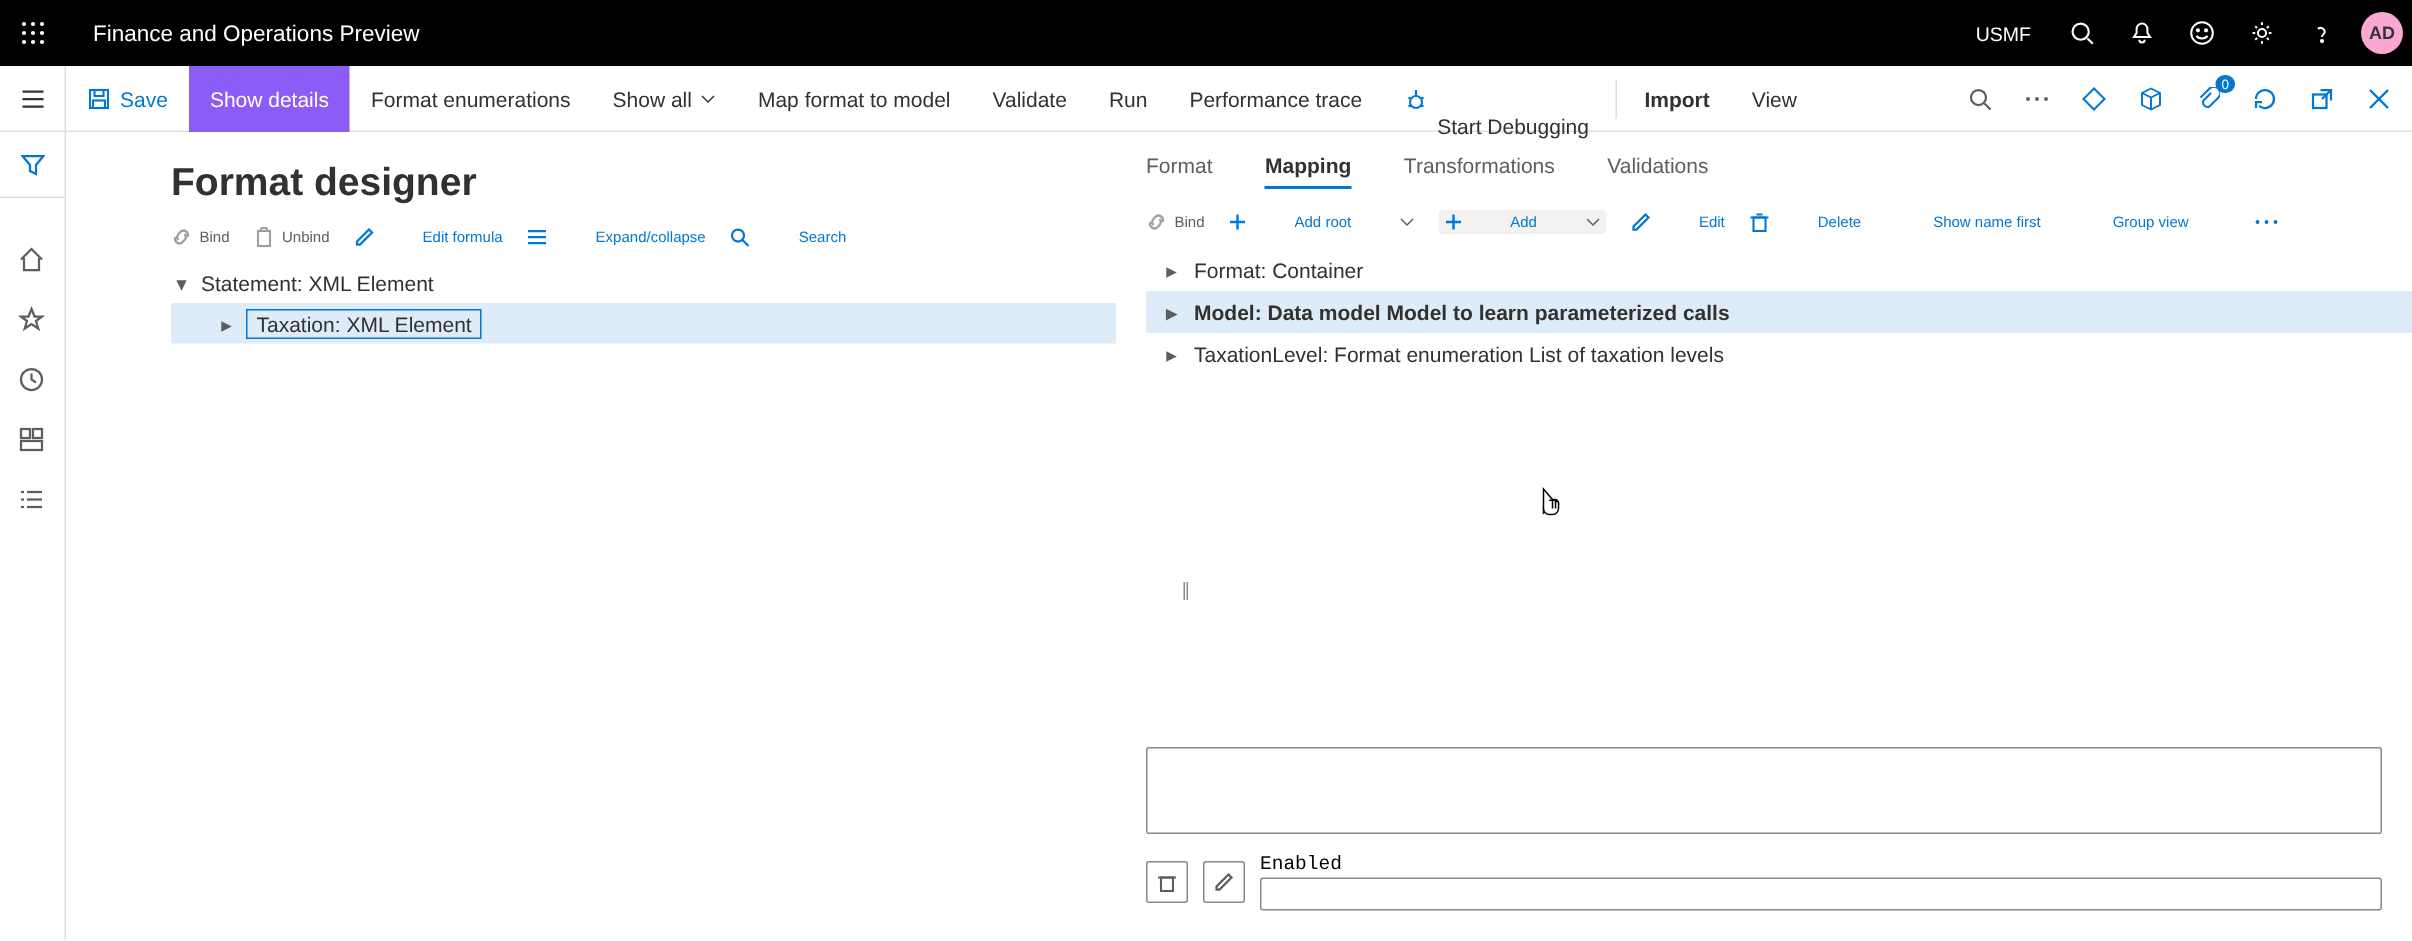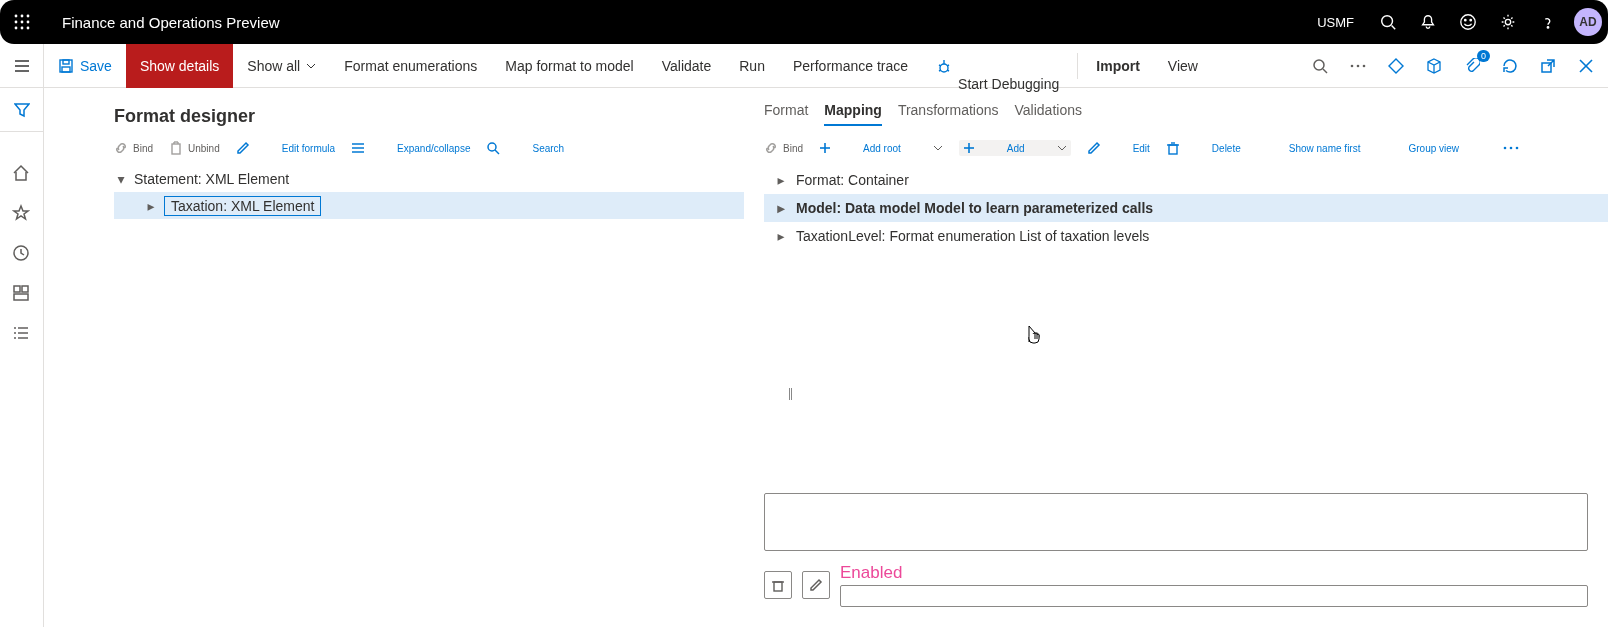--- a/index.html
+++ b/index.html
@@ -1,79 +1,79 @@
 <!DOCTYPE html>
 <html><head>
 <meta charset="utf-8">
 <style>
   * { box-sizing: border-box; margin: 0; padding: 0; font-family: "Segoe UI", sans-serif; }
   body { background: #fff; font-size: 14px; color: #323130; width: 1608px; height: 627px; overflow: hidden; }
-  .topbar { display: flex; align-items: center; height: 44px; background: #000; color: #fff; border-radius: 14px; }
+  .topbar { display: flex; align-items: center; height: 44px; background: #000; color: #fff; }
   .topbar .waffle { width: 44px; height: 44px; display:flex;align-items:center;justify-content:center; cursor:pointer;}
   .topbar .title { font-size: 15px; padding-left: 18px; }
   .topbar .spacer { flex: 1; }
   .topbar .company { font-size: 13px; padding: 0 14px; }
   .topbar .ticon { width: 40px; height:44px; display:flex;align-items:center;justify-content:center;cursor:pointer;}
-  .avatar-circle { width: 28px; height: 28px; border-radius: 50%; background: #c4b5fd; color:#333; display:flex;align-items:center;justify-content:center;font-size:12px;font-weight:600; }
+  .avatar-circle { width: 28px; height: 28px; border-radius: 50%; background: #f9a8d4; color:#333; display:flex;align-items:center;justify-content:center;font-size:12px;font-weight:600; }
   
   .cmdbar { display:flex; align-items:center; height:44px; border-bottom:1px solid #e1dfdd; padding-left:44px;}
   .cmdbar .hambg { position:absolute; left:0; width:44px;height:44px; display:flex;align-items:center;justify-content:center;cursor:pointer; border-right:1px solid #e1dfdd;}
   .cmd-btn { display:flex; align-items:center; gap:6px; padding: 0 14px; height:44px; cursor:pointer; font-size:14px;}
   .cmd-btn.save { color:#0078d4; }
-  .cmd-btn.primary { background:#b91c1c; color:#fff; }
+  .cmd-btn.primary { background:#8b5cf6; color:#fff; }
   .cmd-btn.nobtn { color:#323130; }
   .cmd-sep { width:1px; background:#e1dfdd; height:26px; margin:0 4px;}
   .cmdbar .endicons { display:flex; align-items:center; gap:14px; padding:0 10px; }
   .eicon {width:24px;height:24px;display:flex;align-items:center;justify-content:center;cursor:pointer;color:#0078d4;}
   .eicon.gray{color:#605e5c;}
   
   .mainwrap { display:flex; height: calc(627px - 88px); }
   .leftrail { width:44px; border-right:1px solid #e1dfdd; display:flex; flex-direction:column; align-items:center; padding-top:12px; gap:20px;}
   .leftrail .ricon{width:20px;height:20px;color:#605e5c;cursor:pointer;}
   .leftrail .ricon.blue{color:#0078d4;}
   
   .content { flex:1; display:flex; position:relative;}
   .leftpane { flex:0 0 700px; padding: 14px 0 0 0;}
   .rightpane { flex:1; padding: 14px 0 0 0; position:relative;}
   .splitter{position:absolute;left:744px;top:300px;height:30px;width:6px;}
   .splitter::before{content:"";display:block;width:1px;height:12px;background:#888;margin-left:1px;}
   .splitter::after{content:"";display:block;width:1px;height:12px;background:#888;margin-left:3px;margin-top:-12px;}
   
   .breadcrumb { font-size:12px; color:#605e5c; letter-spacing:.5px; padding-left:70px;}
-  .pagetitle { font-size:18px; font-weight:600; padding:4px 0 14px 70px;}
+  .pagetitle { font-size:26px; font-weight:600; padding:4px 0 14px 70px;}
   
   .toolbar1 { display:flex; align-items:center; gap:16px; padding:0 0 10px 70px;}
   .tbtn{display:flex;align-items:center;gap:5px;cursor:pointer;font-size:10px;}
   .tbtn.blue{color:#0078d4;gap:32px;}
   .tbtn.gray{color:#605e5c;}
   
   .tree { padding-left:70px; }
   .tree-row{display:flex;align-items:center;height:27px;font-size:14px;gap:6px;}
   .caret{width:14px;display:flex;align-items:center;justify-content:center;color:#605e5c;}
   .tree-row.sel-left .node-label{border:1px solid #0078d4;background:#deecf9;padding:1px 6px;}
   .tree-row.sel-left{background:#deecf9;}
   .tree-indent{width:24px;}
   
-  .tabs{display:flex;gap:16px;padding-left:20px;text-align:right;}
+  .tabs{display:flex;gap:35px;padding-left:20px;text-align:right;}
   .tab{font-size:14px;color:#605e5c;padding-bottom:6px;cursor:pointer;}
   .tab.active{color:#323130;font-weight:600;border-bottom:2px solid #0078d4;}
   
   .toolbar2{display:flex;align-items:center;gap:16px;padding:14px 0 10px 20px;}
   .tbtn.hover{background:#f3f2f1;padding:2px 4px;border-radius:2px;}
   
   .rtree{padding-left:20px;}
   .rtree-row{display:flex;align-items:center;height:28px;font-size:14px;gap:8px;padding-left:10px;}
   .rtree-row.sel{background:#deecf9;font-weight:600;}
   
   .bottom-block{position:absolute;bottom:20px;left:20px;right:20px;}
   .big-input{width:100%;height:58px;border:1px solid #8a8886;border-radius:2px;background:#fff;}
   .enabled-row{display:flex;align-items:center;gap:10px;margin-top:12px;}
   .mini-btn{width:28px;height:28px;border:1px solid #8a8886;border-radius:2px;display:flex;align-items:center;justify-content:center;cursor:pointer;}
   .enabled-col{flex:1;}
-  .enabled-label{font-size:17px;color:#ec4899;}
+  .enabled-label{font-size:13px;color:#000000;font-family:Liberation Mono, monospace;}
   .enabled-input{width:100%;height:22px;border:1px solid #8a8886;border-radius:2px;margin-top:2px;}
   
   .cursor{position:absolute;left:978px;top:236px;pointer-events:none;z-index:50;}
   svg{display:block;}
   .dbg-badge{position:relative;}
   .dbg-badge .pill{position:absolute;top:-4px;right:-6px;background:#0078d4;color:#fff;font-size:9px;border-radius:8px;padding:0 4px;line-height:12px;}
 </style>
 </head>
 <body>
 
@@ -147,27 +147,27 @@
         <rect x="2" y="2" width="12" height="12"></rect>
         <rect x="5" y="2" width="6" height="4"></rect>
         <rect x="4" y="9" width="8" height="5"></rect>
       </svg>
     <span>Save</span>
   </div>
   <div class="cmd-btn primary">
       <span>Show details</span>
     </div>
   <div class="cmd-btn nobtn">
+      <span>Format enumerations</span>
+    </div>
+  <div class="cmd-btn nobtn">
       <span>Show all</span>
       <svg width="10" height="10" viewBox="0 0 10 10" stroke="#333" fill="none">
         <path d="M1 3l4 4 4-4"></path>
       </svg>
-    </div>
-  <div class="cmd-btn nobtn">
-      <span>Format enumerations</span>
     </div>
   <div class="cmd-btn nobtn">
       <span>Map format to model</span>
     </div>
   <div class="cmd-btn nobtn">
       <span>Validate</span>
     </div>
   <div class="cmd-btn nobtn">
       <span>Run</span>
     </div>

